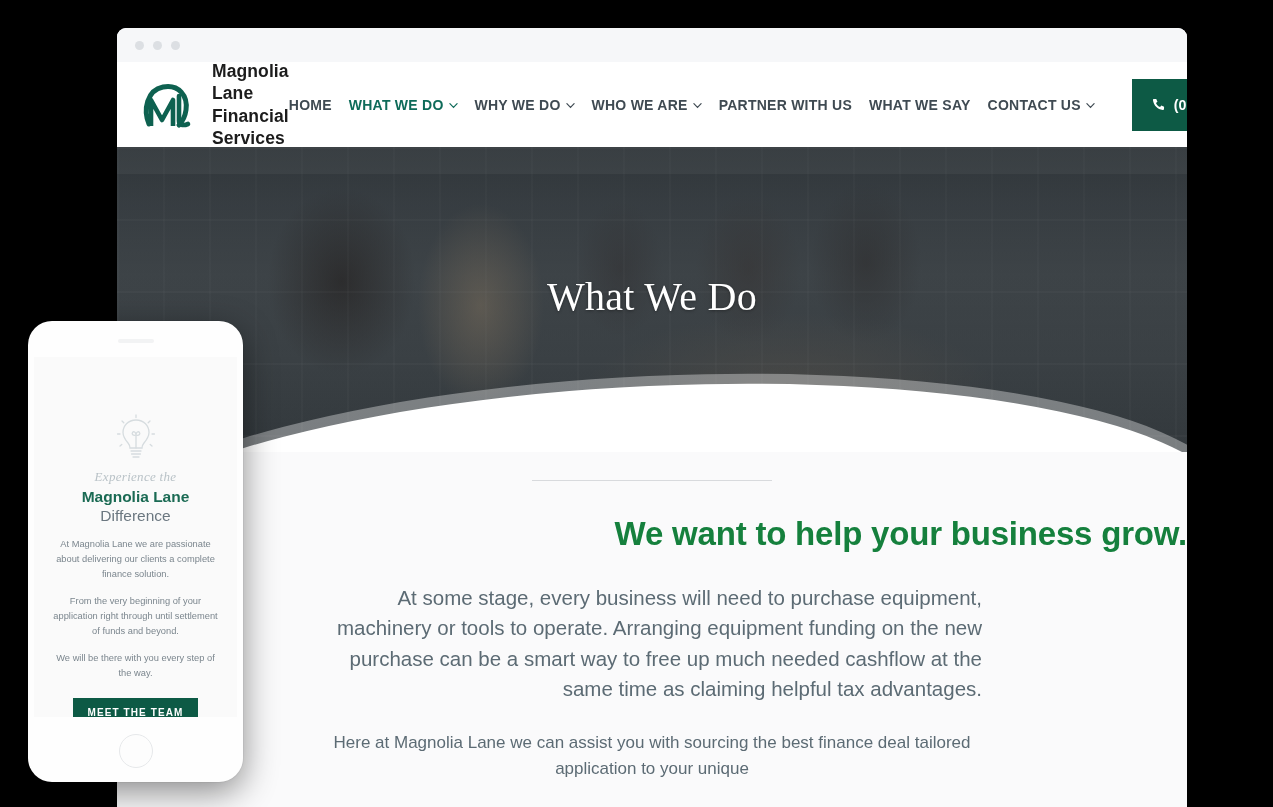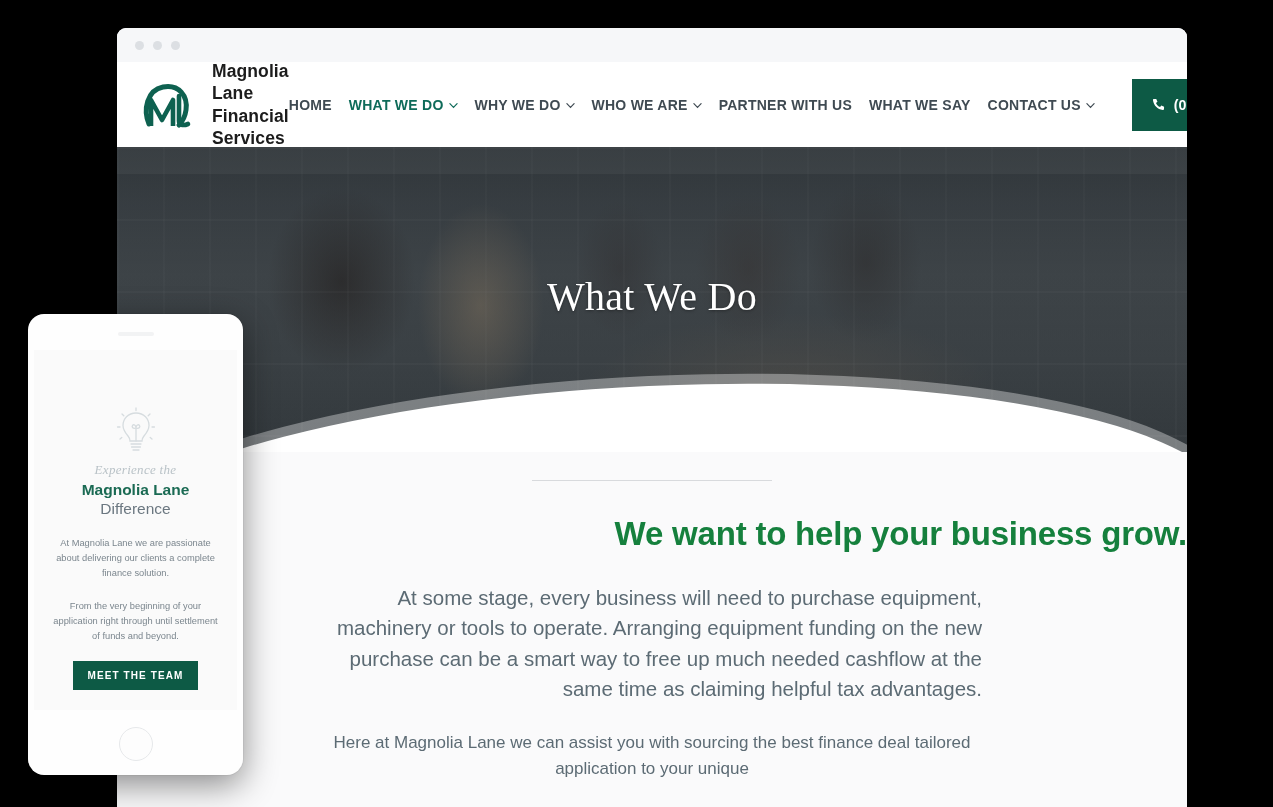--- a/index.html
+++ b/index.html
@@ -199,25 +199,25 @@
     font-size: 17px;
     line-height: 1.5;
     color: #5c6b74;
     font-weight: 300;
   }
 
   
   #phone-mockup {
     position: absolute;
     left: 28px;
-    top: 314px;
+    top: 321px;
     width: 215px;
     height: 461px;
     background: #fefefe;
-    border-radius: 16px;
+    border-radius: 24px;
     box-shadow: 0 10px 34px rgba(0,0,0,0.45), 0 0 0 1px rgba(0,0,0,0.04);
     overflow: hidden;
   }
   #phone-screen {
     position: absolute;
     left: 6px; right: 6px;
     top: 36px;
     height: 360px;
     background: #fafafa;
     overflow: hidden;
@@ -240,21 +240,21 @@
   }
   #phone-title-gray {
     font-size: 15.5px;
     color: #6b7780;
     margin-top: 1px;
   }
   .phone-para {
     font-size: 9.3px;
     line-height: 1.62;
     color: #7b868e;
-    margin-top: 18px;
+    margin-top: 12px;
   }
   #meet-team-button {
     display: inline-block;
     margin-top: 17px;
     background: #0d5a45;
     color: #ffffff;
     font-size: 10px;
     font-weight: bold;
     letter-spacing: 1.1px;
     padding: 9px 15px;
@@ -398,18 +398,19 @@
         </g>
       </svg>
     </span>
 
     <div id="phone-eyebrow">Experience the</div>
     <div id="phone-title-green">Magnolia Lane</div>
     <div id="phone-title-gray">Difference</div>
 
     <p class="phone-para">At Magnolia Lane we are passionate about delivering our clients a complete finance solution.</p>
     <p class="phone-para">From the very beginning of your application right through until settlement of funds and beyond.</p>
+    <p class="phone-para">We will be there with you every step of the way.</p>
 
     <div id="meet-team-button">MEET THE TEAM</div>
   </div>
 
   <div id="phone-home-button"></div>
 </div>
 
 </body></html>

